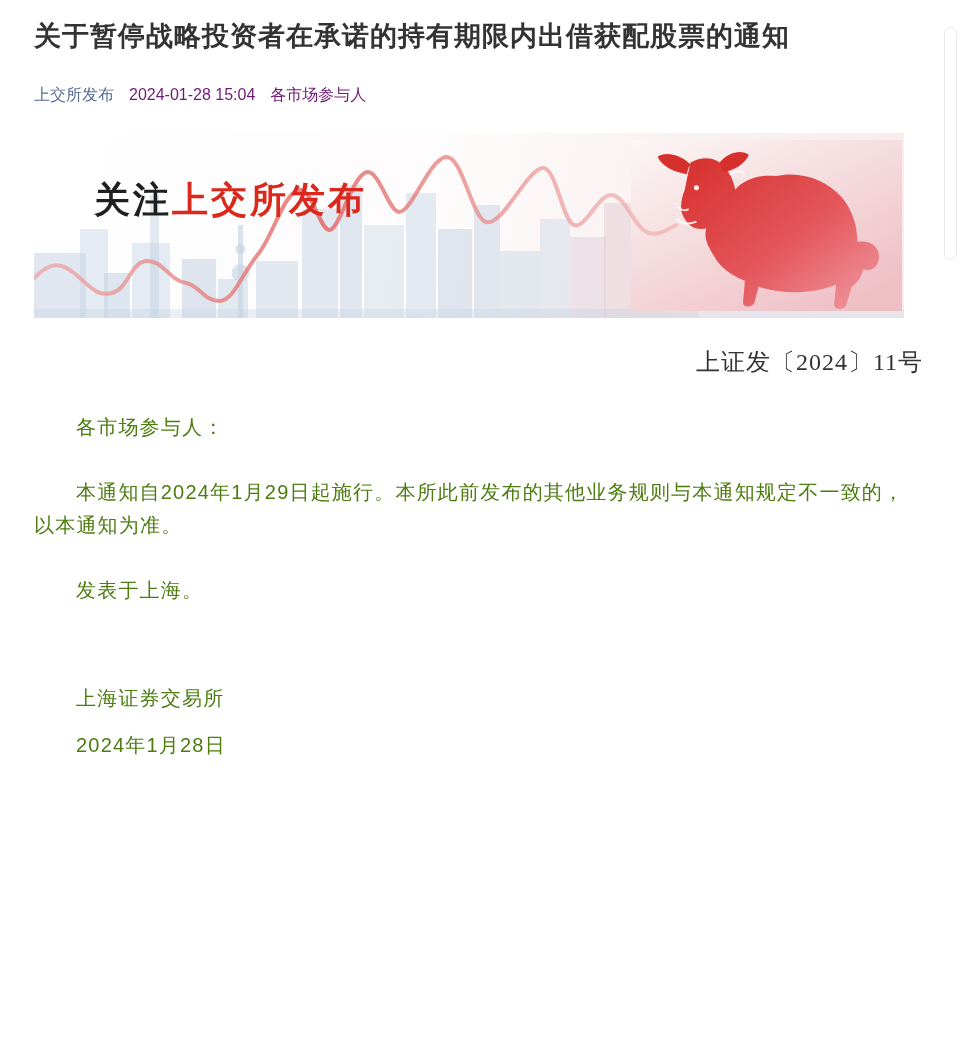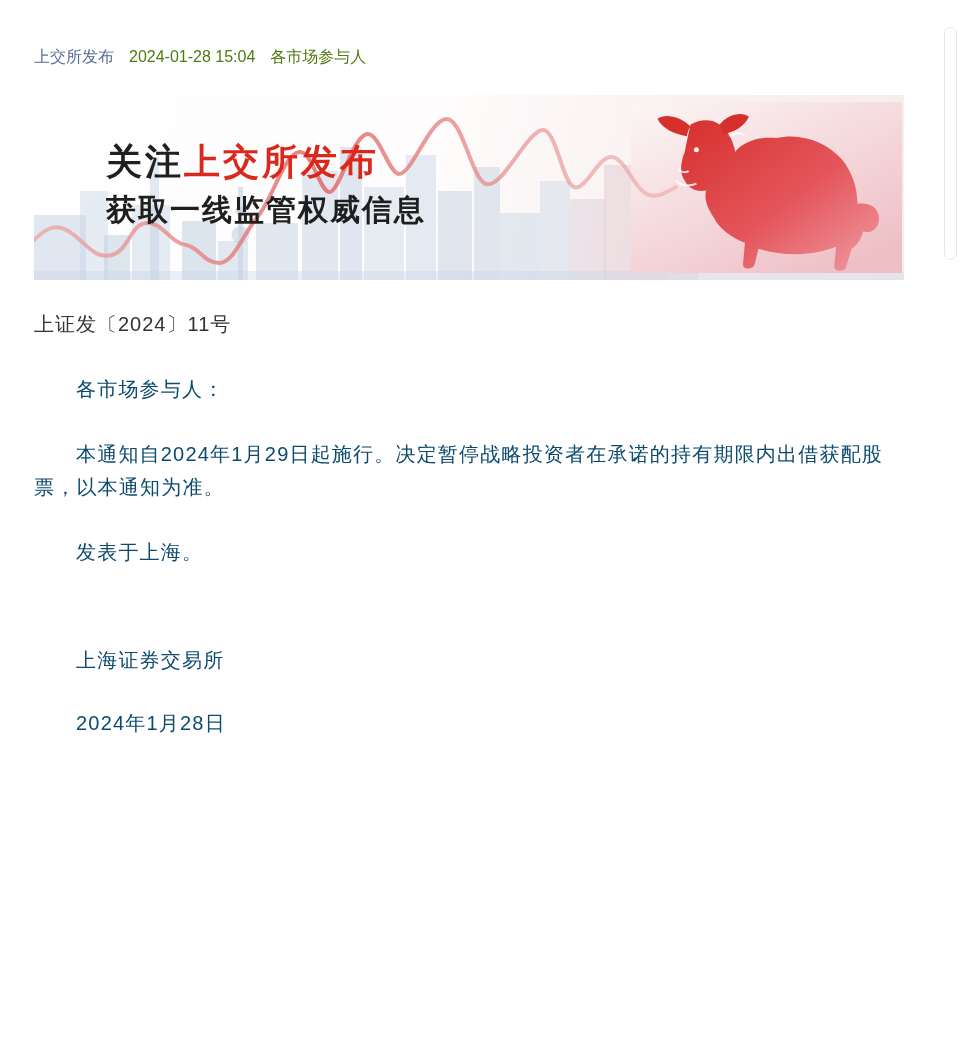--- a/index.html
+++ b/index.html
@@ -31,38 +31,38 @@
     display: flex;
     align-items: baseline;
   }
   .byline .account {
     color: #576b95;
     margin-right: 15px;
     cursor: pointer;
     text-decoration: none;
   }
   .byline .meta {
-    color: #4d7c0f;
+    color: #701a75;
     margin-right: 15px;
   }
   .banner {
     margin-top: 28px;
     width: 870px;
     height: 185px;
     position: relative;
     background: linear-gradient(100deg, #ffffff 0%, #fefcfc 45%, #faf1f2 70%, #f8ecee 100%);
     overflow: hidden;
   }
   .banner svg.banner-art {
     position: absolute;
     left: 0; top: 0;
   }
   .banner-text {
     position: absolute;
-    left: 72px;
+    left: 60px;
     top: 46px;
     z-index: 3;
   }
   .banner-line1 {
     font-size: 36px;
     line-height: 42px;
     font-weight: 900;
     letter-spacing: 3px;
     color: #1f1f1f;
     white-space: nowrap;
@@ -74,52 +74,54 @@
     margin-top: 10px;
     font-size: 30px;
     line-height: 34px;
     font-weight: 900;
     letter-spacing: 2px;
     color: #1f1f1f;
     white-space: nowrap;
   }
   .doc-number {
     margin: 28px 0 0 0;
-    text-align: left;
-    font-size: 20px;
+    text-align: right;
+    font-size: 24px;
     line-height: 33px;
     letter-spacing: 1px;
+    font-family: Liberation Serif, serif;
   }
   .body-para {
     margin: 32px 0 0 0;
     font-size: 20px;
     line-height: 33px;
     letter-spacing: 1.2px;
     text-indent: 42px;
-    color: #0c4a6e;
+    color: #4d7c0f;
   }
   .sig-org { margin-top: 75px; }
-  .sig-date { margin-top: 30px; }
+  .sig-date { margin-top: 14px; }
   .scrollbar-thumb {
     position: fixed;
     top: 27px;
     right: 3px;
     width: 11px;
     height: 231px;
     background: #ffffff;
     border: 1.5px solid #e7e7e7;
     border-radius: 8px;
     z-index: 10;
   }
 </style>
 </head>
 <body>
 
 <div class="article">
 
+  <h1 class="article-title">关于暂停战略投资者在承诺的持有期限内出借获配股票的通知</h1>
 
   <div class="byline">
     <a class="account">上交所发布</a>
     <span class="meta">2024-01-28 15:04</span>
     <span class="meta">各市场参与人</span>
   </div>
 
   <div class="banner">
     <svg class="banner-art" width="870" height="185" viewBox="0 0 870 185">
       <defs>
@@ -204,29 +206,28 @@
         <path d="M33,62 Q38,67 44,64" stroke="#ffffff" stroke-width="2" fill="none" opacity="0.85"></path>
         <path d="M31,74 Q40,82 52,77" stroke="#ffffff" stroke-width="2" fill="none" opacity="0.85"></path>
         <path d="M86,28 Q96,22 102,28" stroke="#ffffff" stroke-width="2" fill="none" opacity="0.7"></path>
       </g>
     </svg>
 
     <div class="banner-text">
       <div class="banner-line1">
         <span>关注</span><span class="brand-red">上交所发布</span>
       </div>
-      <div class="banner-line2">获取一线监管权威信息</div>
     </div>
   </div>
 
   <p class="doc-number">上证发〔2024〕11号</p>
 
   <p class="body-para">各市场参与人：</p>
 
-  <p class="body-para">本通知自2024年1月29日起施行。决定暂停战略投资者在承诺的持有期限内出借获配股票，以本通知为准。</p>
+  <p class="body-para">本通知自2024年1月29日起施行。本所此前发布的其他业务规则与本通知规定不一致的，以本通知为准。</p>
   <p class="body-para">发表于上海。</p>
 
   <p class="body-para sig-org">上海证券交易所</p>
   <p class="body-para sig-date">2024年1月28日</p>
 
 </div>
 
 <div class="scrollbar-thumb"></div>
 
 </body></html>

